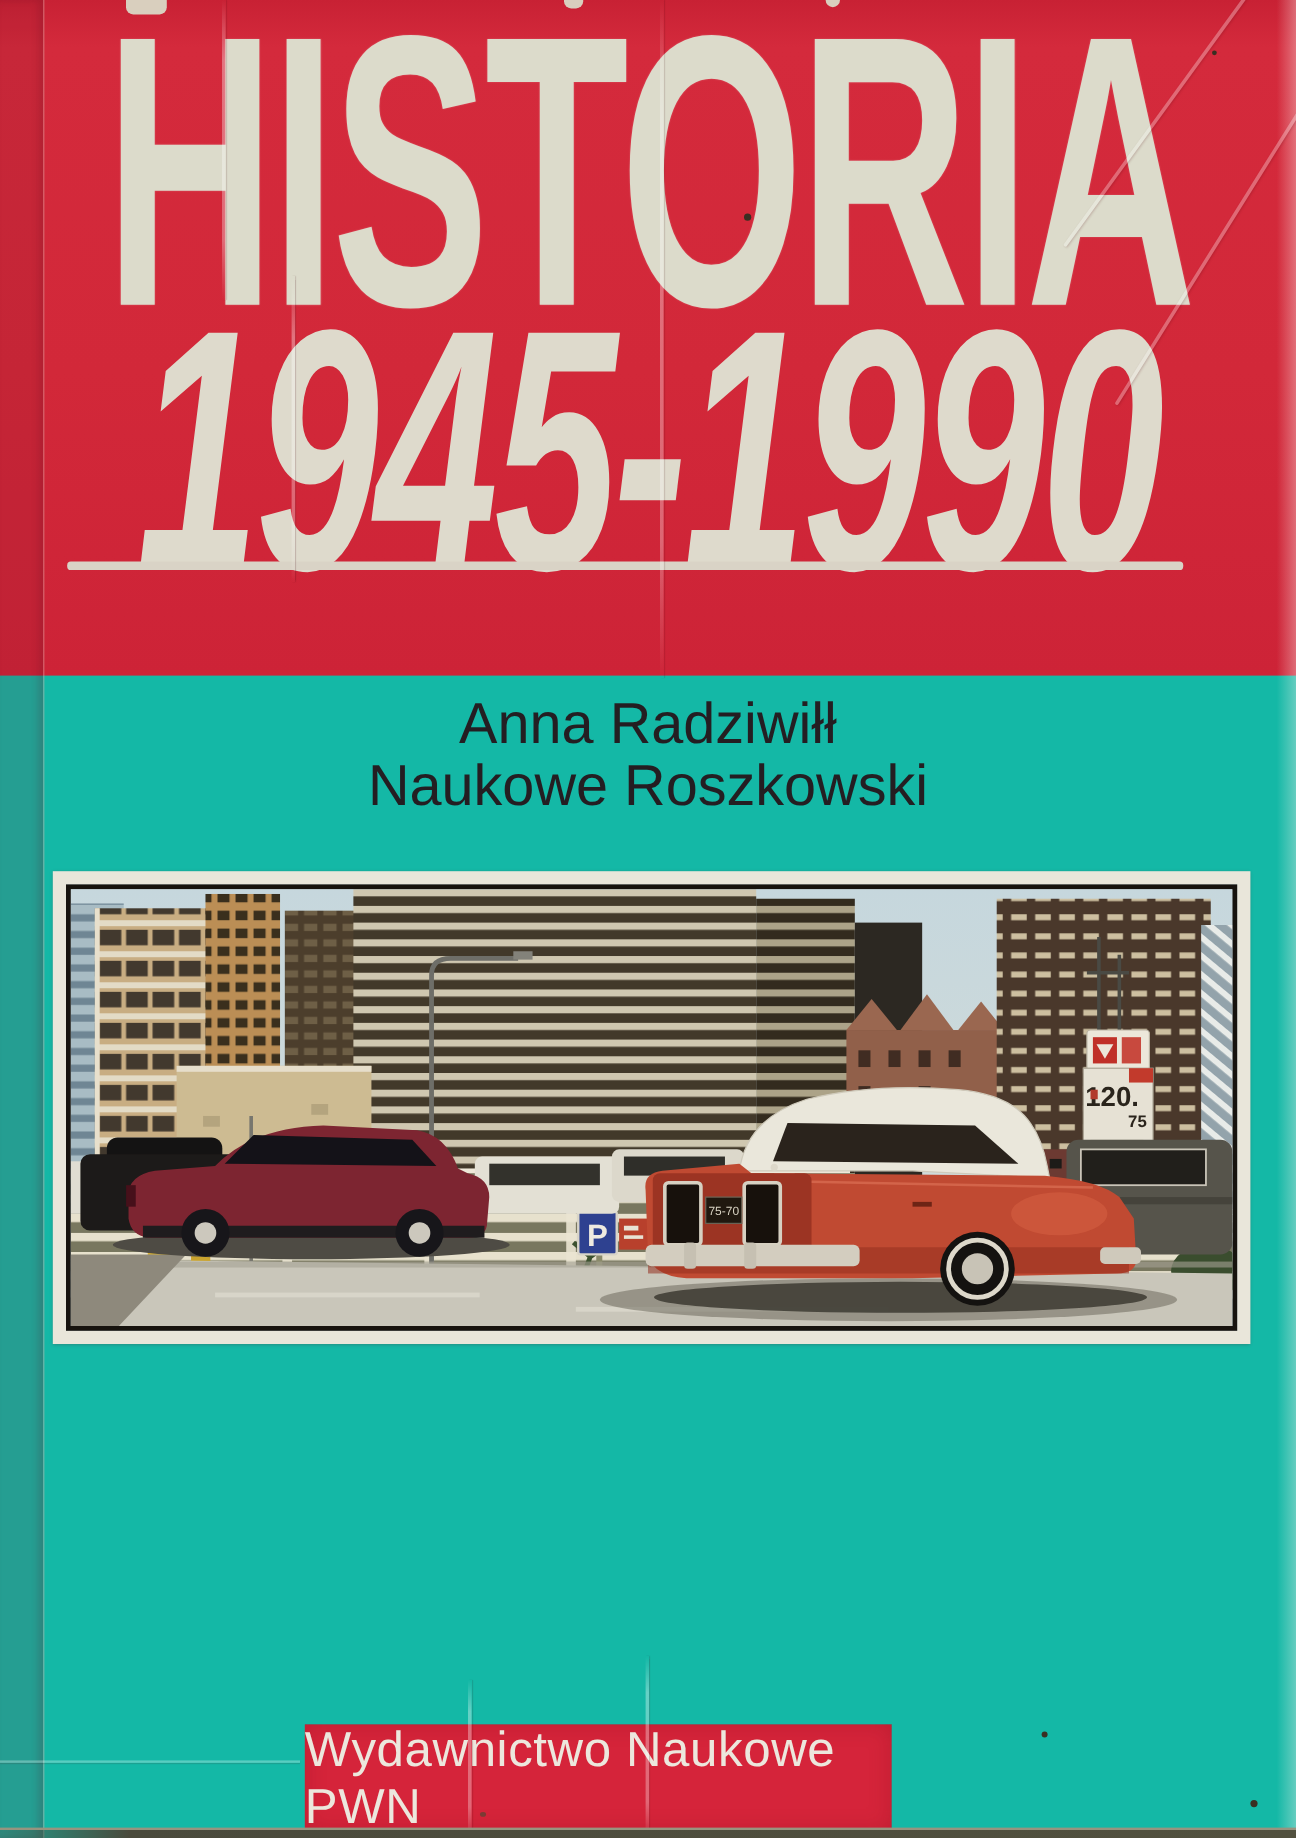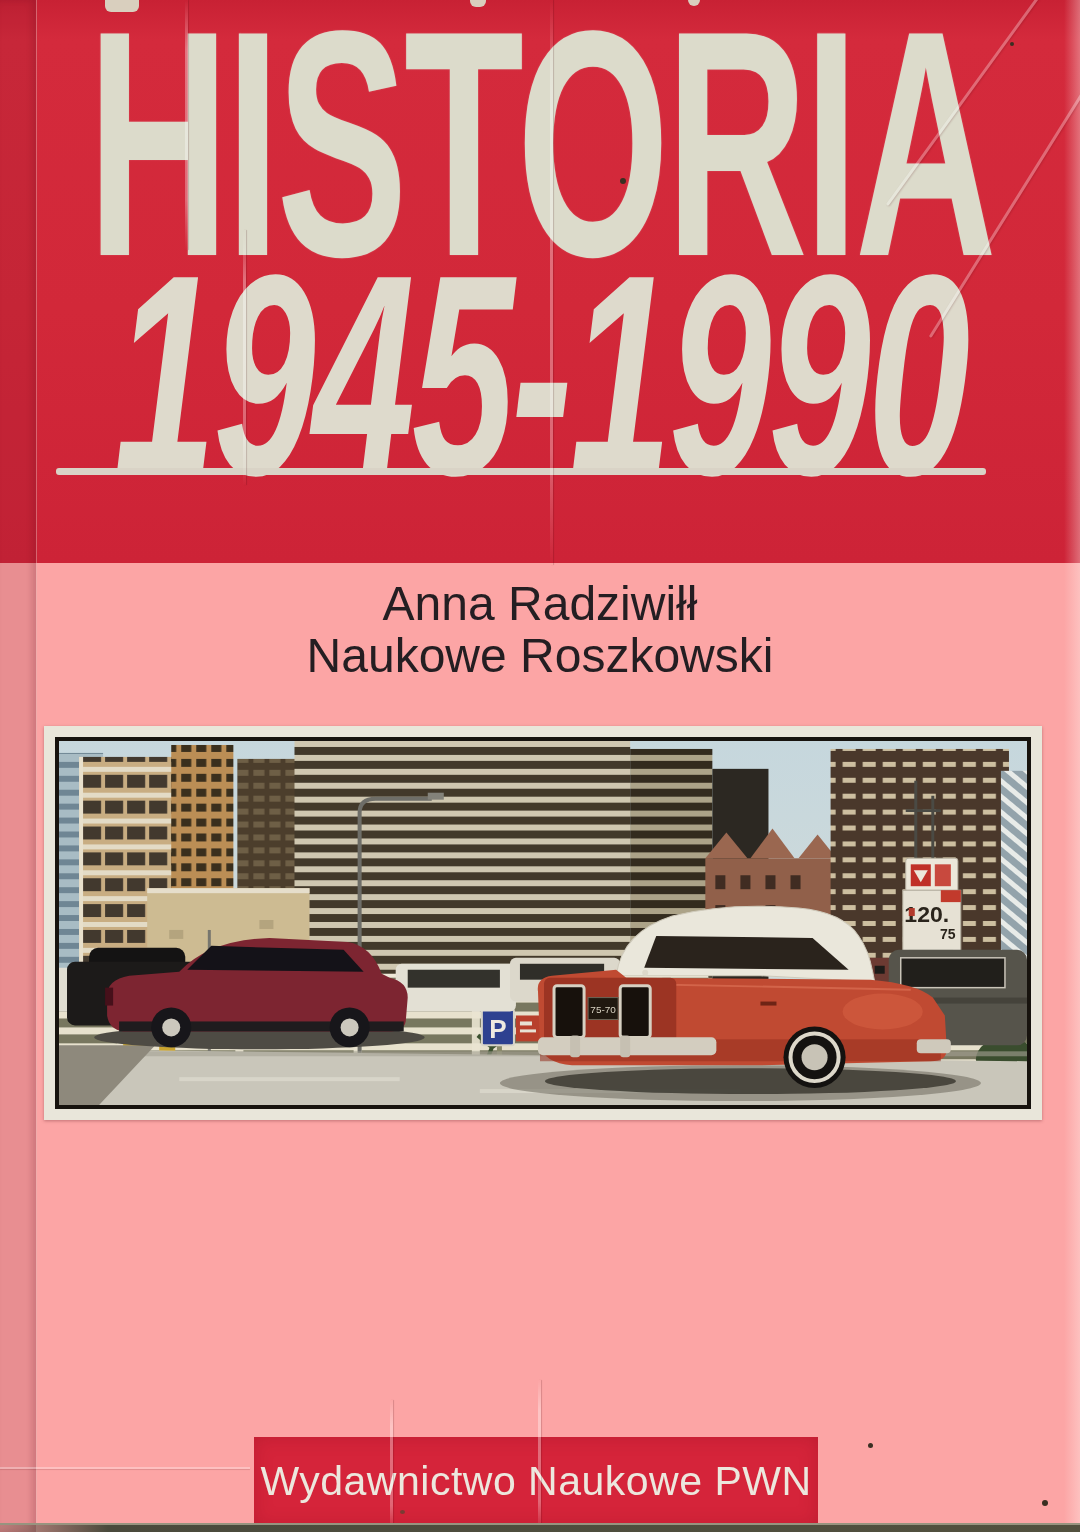--- a/index.html
+++ b/index.html
@@ -1,19 +1,19 @@
 <!DOCTYPE html>
 <html><head>
 <meta charset="utf-8">
 <style>
   html,body{margin:0;padding:0;background:#555;}
   .page{
     position:relative;width:1080px;height:1532px;overflow:hidden;
     font-family:"Liberation Sans",sans-serif;
-    background:#fca5a5;
+    background:#14b8a6;
   }
   
   .red-band{
     position:absolute;left:0;top:0;width:100%;height:563px;
     background:linear-gradient(180deg,#c82134 0%,#d42a3c 7%,#d22839 55%,#cd2337 100%);
   }
   .title-wrap{position:absolute;left:0;right:0;display:flex;justify-content:center;pointer-events:none;}
   .title1{
     font-weight:bold;font-size:322px;line-height:1;letter-spacing:-6px;
     color:#dcdbcb;white-space:nowrap;transform:scaleX(0.61);transform-origin:center top;
@@ -41,21 +41,21 @@
     position:absolute;left:44px;top:726px;width:998px;height:394px;
     background:#e9e6da;box-sizing:border-box;padding:11px;
     box-shadow:0 1px 3px rgba(90,20,30,0.35);
   }
   .photo-inner{
     width:100%;height:100%;box-sizing:border-box;border:4px solid #17130e;background:#c4d4da;
   }
   .photo-inner svg{display:block;width:100%;height:100%;}
   
   .publisher-box{
-    position:absolute;left:254px;top:1437px;width:564px;height:89px;
+    position:absolute;left:254px;top:1437px;width:489px;height:89px;
     background:#d5243a;display:flex;align-items:center;justify-content:center;
     box-shadow:inset 0 0 18px rgba(120,10,25,0.25);
   }
   .publisher-box span{font-size:41px;letter-spacing:0.5px;color:#ece7dd;font-weight:400;}
   
   .spine{
     position:absolute;left:0;top:0;width:36px;height:100%;
     background:rgba(130,25,45,0.16);
     border-right:1px solid rgba(255,230,220,0.35);
     box-shadow:inset -4px 0 6px rgba(90,10,25,0.18);

